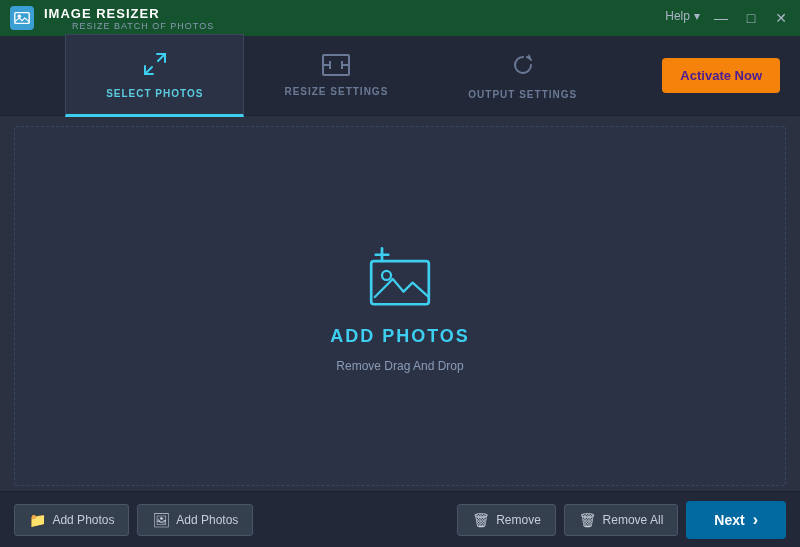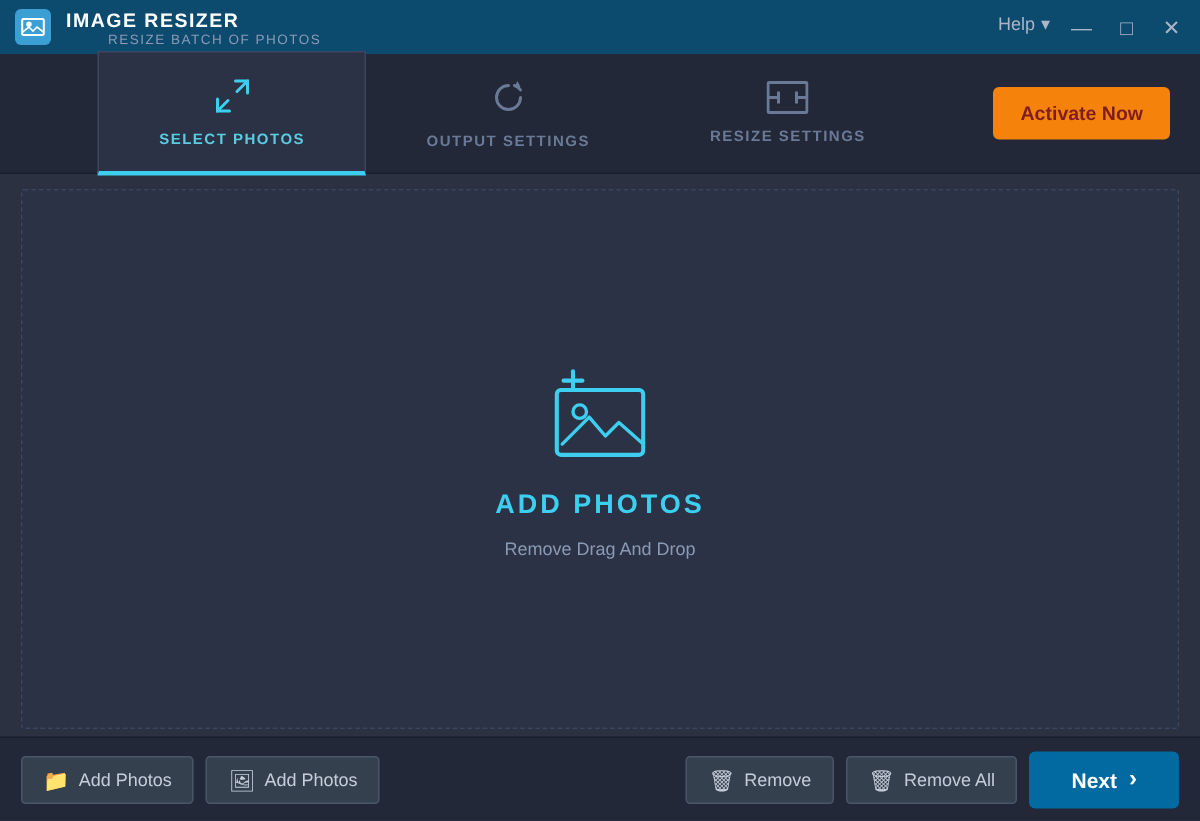--- a/index.html
+++ b/index.html
@@ -7,21 +7,21 @@
       width: 800px;
       height: 547px;
       background: #2b3140;
       font-family: 'Segoe UI', Arial, sans-serif;
       overflow: hidden;
       color: #fff;
     }
 
     
     #title-bar {
-      background: #0c4a6e;
+      background: #14532d;
       height: 36px;
       display: flex;
       align-items: center;
       justify-content: space-between;
       padding: 0 10px;
     }
     #title-left {
       display: flex;
       align-items: center;
       gap: 10px;
@@ -109,21 +109,21 @@
       font-size: 10px;
       font-weight: 700;
       letter-spacing: 1px;
       color: #5bcce0;
     }
     .tab:not(.active) .tab-icon { color: #6a7a96; }
     .tab:not(.active) .tab-label { color: #6a7a96; }
 
     #activate-btn {
       background: #f5820a;
-      color: #7f1d1d;
+      color: #4c1d95;
       border: none;
       padding: 10px 18px;
       font-size: 13px;
       font-weight: 700;
       border-radius: 4px;
       cursor: pointer;
       white-space: nowrap;
       margin-left: auto;
     }
 
@@ -249,40 +249,40 @@
             <path d="M24 4L17 11" stroke="#3ecff0" stroke-width="2" stroke-linecap="round"></path>
             <path d="M12 24L4 24L4 16" stroke="#3ecff0" stroke-width="2" stroke-linecap="round"></path>
             <path d="M4 24L11 17" stroke="#3ecff0" stroke-width="2" stroke-linecap="round"></path>
           </svg>
         </div>
         <span class="tab-label">SELECT PHOTOS</span>
       </div>
 
       <div class="tab">
         <div class="tab-icon">
+          <svg width="28" height="22" viewBox="0 0 28 22" fill="none" xmlns="http://www.w3.org/2000/svg">
+            <rect x="1" y="1" width="26" height="20" rx="1" stroke="#6a7a96" stroke-width="2"></rect>
+            <path d="M8 11L1 11M27 11L20 11" stroke="#6a7a96" stroke-width="2"></path>
+            <path d="M8 7L8 15M20 7L20 15" stroke="#6a7a96" stroke-width="2"></path>
+          </svg>
+        </div>
+        <span class="tab-label">RESIZE SETTINGS</span>
+      </div>
+
+      <div class="tab">
+        <div class="tab-icon">
           <svg width="28" height="28" viewBox="0 0 28 28" fill="none" xmlns="http://www.w3.org/2000/svg">
             <path d="M22 14C22 18.4183 18.4183 22 14 22C9.58172 22 6 18.4183 6 14C6 9.58172 9.58172 6 14 6" stroke="#6a7a96" stroke-width="2" stroke-linecap="round"></path>
             <path d="M18 6C19.5 6.5 21 7.5 22 9" stroke="#6a7a96" stroke-width="2" stroke-linecap="round"></path>
             <path d="M20 3L22 7L18 7Z" fill="#6a7a96"></path>
           </svg>
         </div>
         <span class="tab-label">OUTPUT SETTINGS</span>
       </div>
 
-      <div class="tab">
-        <div class="tab-icon">
-          <svg width="28" height="22" viewBox="0 0 28 22" fill="none" xmlns="http://www.w3.org/2000/svg">
-            <rect x="1" y="1" width="26" height="20" rx="1" stroke="#6a7a96" stroke-width="2"></rect>
-            <path d="M8 11L1 11M27 11L20 11" stroke="#6a7a96" stroke-width="2"></path>
-            <path d="M8 7L8 15M20 7L20 15" stroke="#6a7a96" stroke-width="2"></path>
-          </svg>
-        </div>
-        <span class="tab-label">RESIZE SETTINGS</span>
-      </div>
-
     </div>
 
     <button id="activate-btn">Activate Now</button>
   </div>
 
   <div id="main-content">
     <div id="add-photos-icon">
       <svg viewBox="0 0 100 75" fill="none" xmlns="http://www.w3.org/2000/svg">
 
         <line x1="30" y1="8" x2="30" y2="22" stroke="#3ecff0" stroke-width="3" stroke-linecap="round"></line>

